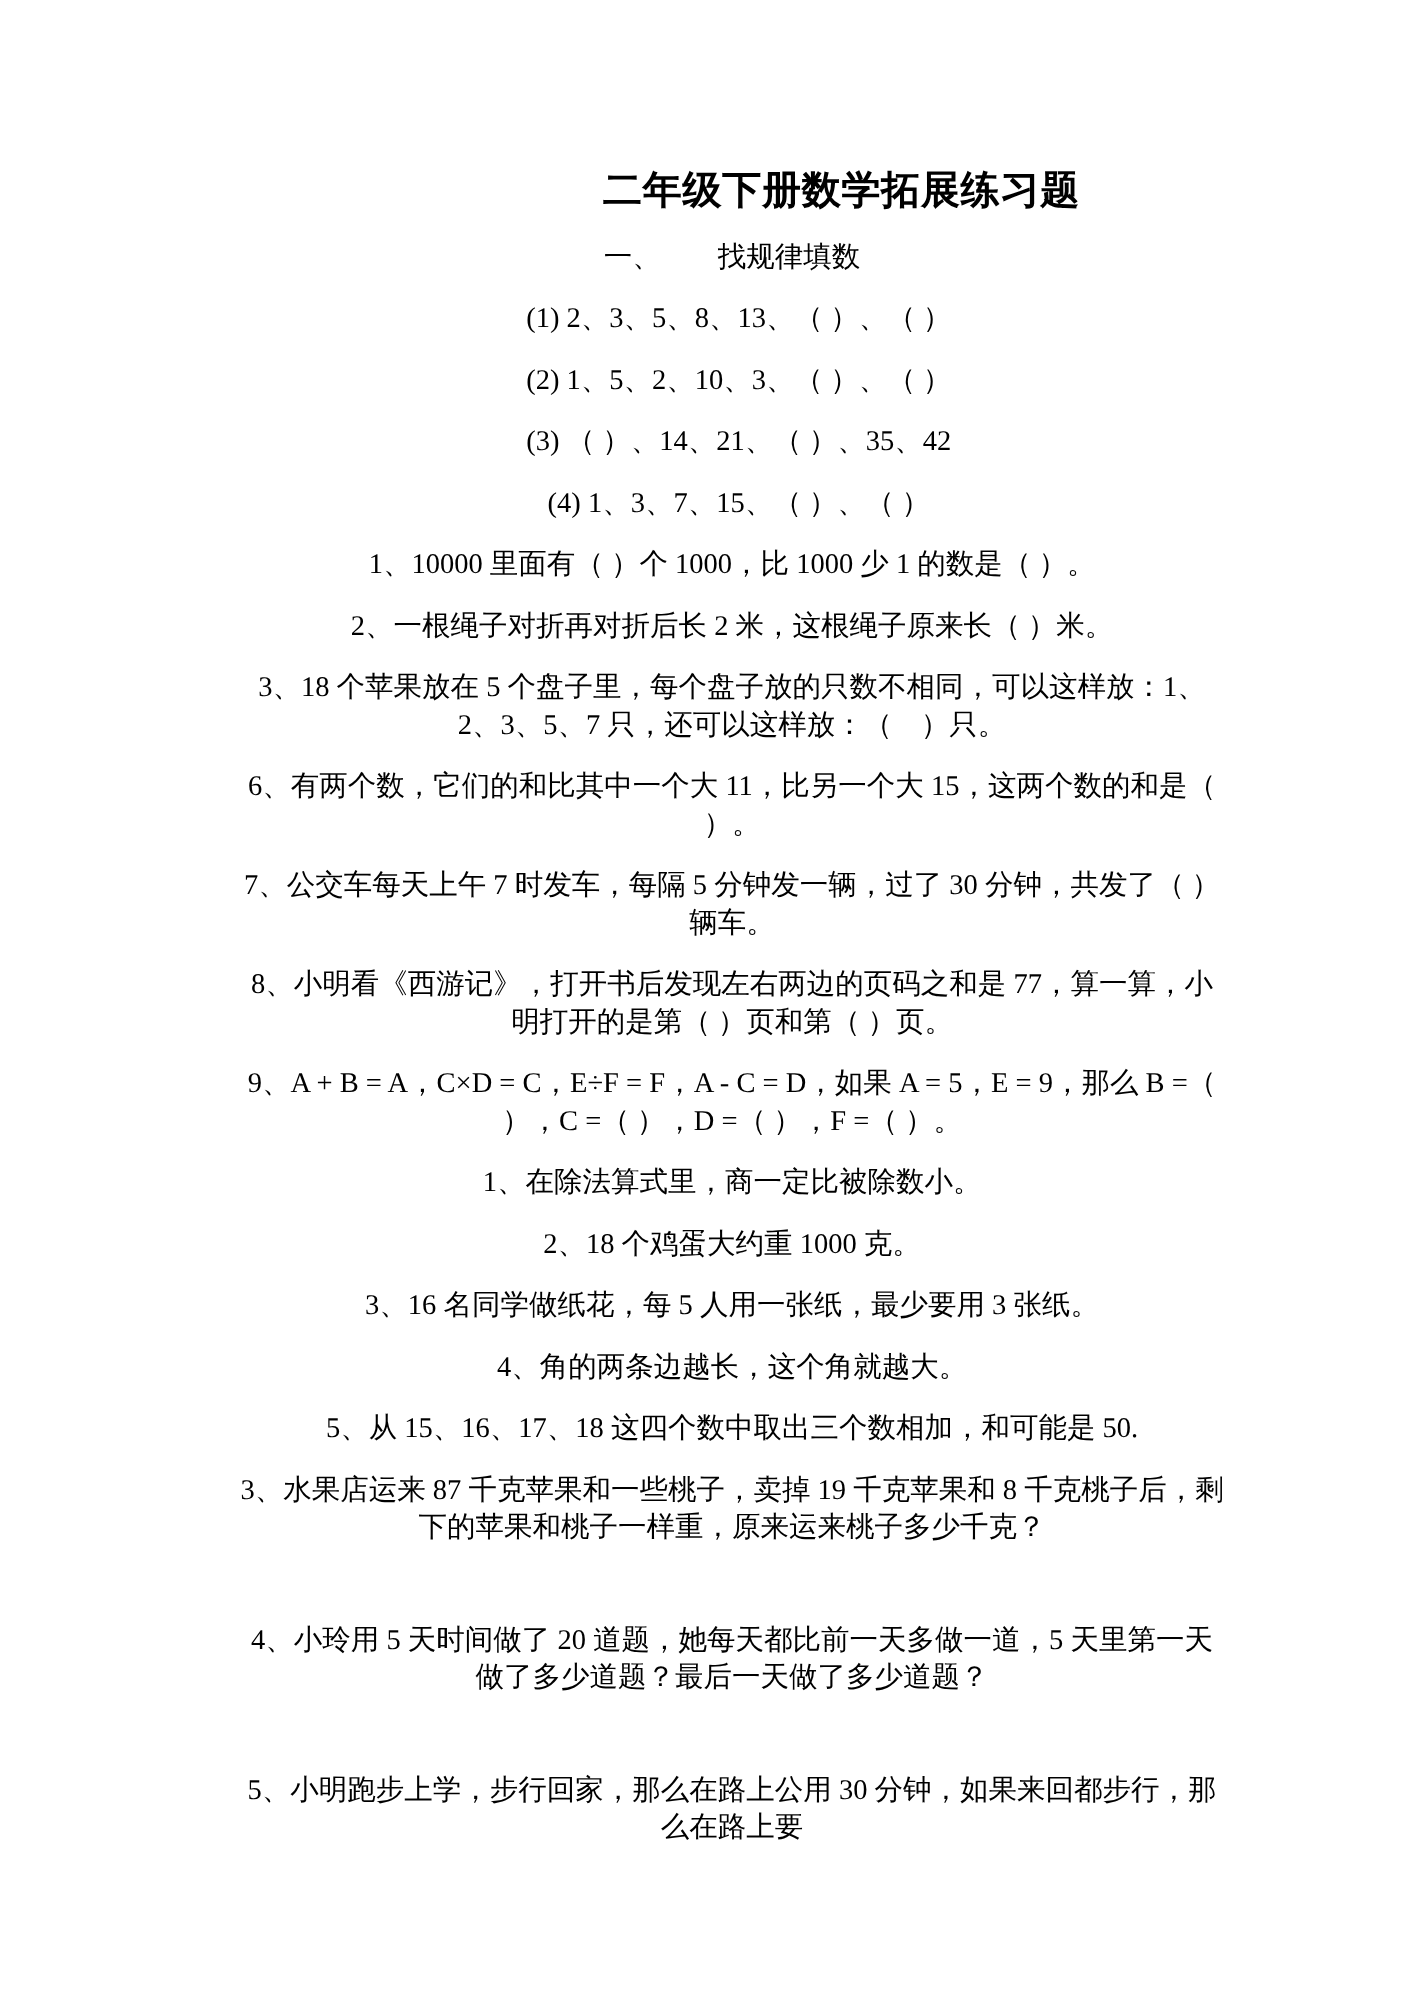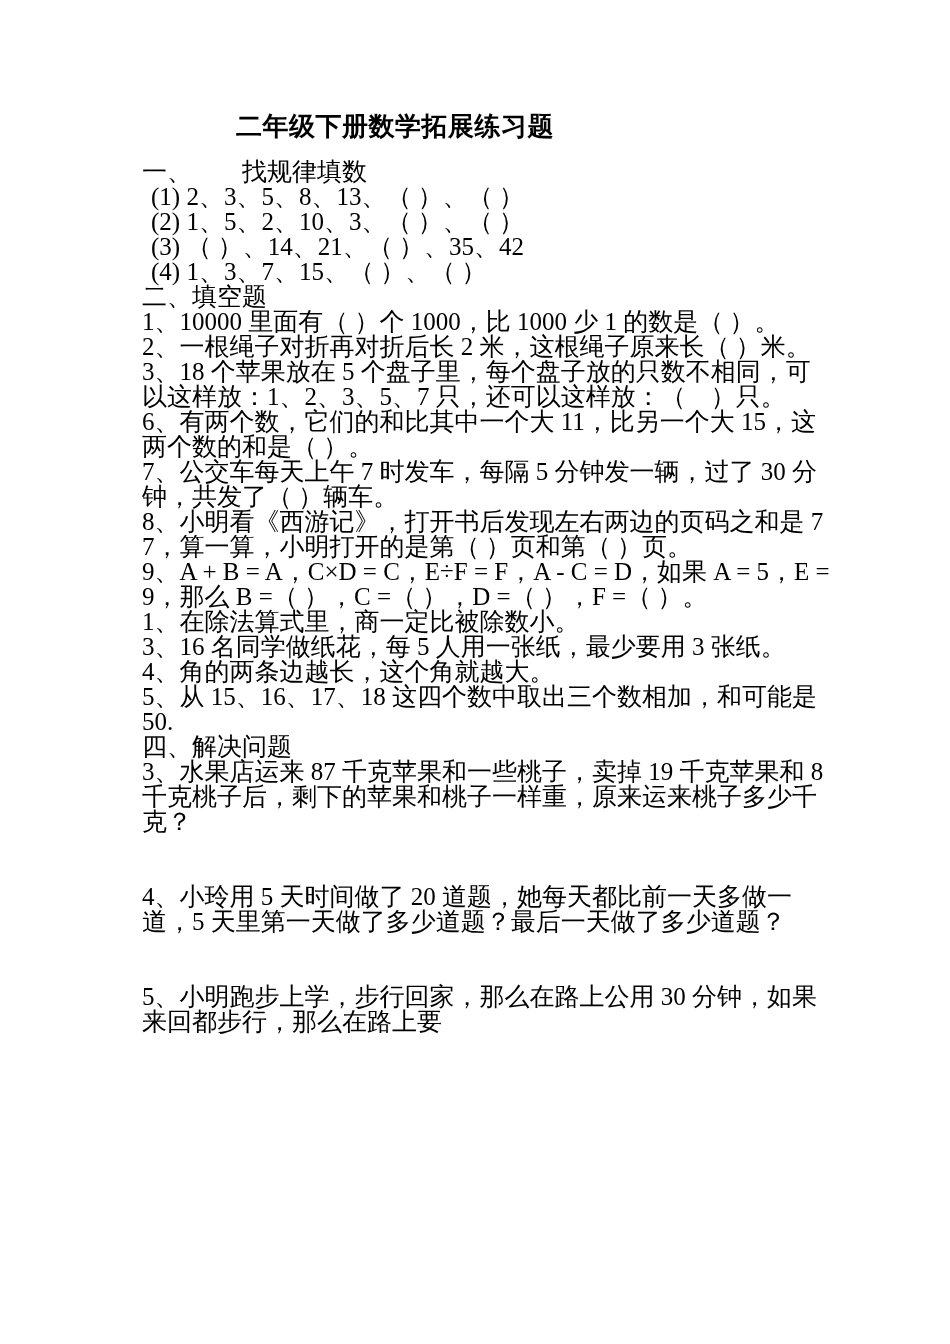--- a/index.html
+++ b/index.html
@@ -13,35 +13,36 @@
     overflow: hidden;
     color: #000000;
     font-family: "Liberation Serif", "DejaVu Serif", serif;
   }
   .page {
     box-sizing: border-box;
     width: 950px;
     height: 1344px;
     padding: 112px 64px 0 142px;
     background: #ffffff;
+    text-align: center;
   }
   .doc-title {
     margin: 0 0 17px 94px;
     font-size: 26px;
     line-height: 30px;
     font-weight: bold;
     letter-spacing: 0.5px;
     white-space: nowrap;
   }
   .content {
     width: 692px;
   }
   .line {
-    margin: 0;
-    font-size: 25px;
+    margin: 16px;
+    font-size: 19px;
     line-height: 25px;
     word-break: break-all;
     overflow-wrap: break-word;
   }
   .heading {
     font-weight: normal;
   }
   .indented {
     padding-left: 9px;
   }
@@ -53,30 +54,29 @@
 <body>
 
 <div class="page">
   <h1 class="doc-title">二年级下册数学拓展练习题</h1>
   <div class="content" id="content">
       <p class="line heading">一、　　找规律填数</p>
       <p class="line item indented">(1) 2、3、5、8、13、（ ）、（ ）</p>
       <p class="line item indented">(2) 1、5、2、10、3、（ ）、（ ）</p>
       <p class="line item indented">(3) （ ）、14、21、（ ）、35、42</p>
       <p class="line item indented">(4) 1、3、7、15、（ ）、（ ）</p>
-      <p class="line heading">二、填空题</p>
       <p class="line item">1、10000 里面有（ ）个 1000，比 1000 少 1 的数是（ ）。</p>
       <p class="line item">2、一根绳子对折再对折后长 2 米，这根绳子原来长（ ）米。</p>
       <p class="line item">3、18 个苹果放在 5 个盘子里，每个盘子放的只数不相同，可以这样放：1、2、3、5、7 只，还可以这样放：（　）只。</p>
       <p class="line item">6、有两个数，它们的和比其中一个大 11，比另一个大 15，这两个数的和是（ ）。</p>
       <p class="line item">7、公交车每天上午 7 时发车，每隔 5 分钟发一辆，过了 30 分钟，共发了（ ）辆车。</p>
       <p class="line item">8、小明看《西游记》，打开书后发现左右两边的页码之和是 77，算一算，小明打开的是第（ ）页和第（ ）页。</p>
       <p class="line item">9、A + B = A，C×D = C，E÷F = F，A - C = D，如果 A = 5，E = 9，那么 B =（ ），C =（ ），D =（ ），F =（ ）。</p>
       <p class="line item">1、在除法算式里，商一定比被除数小。</p>
+      <p class="line item">2、18 个鸡蛋大约重 1000 克。</p>
       <p class="line item">3、16 名同学做纸花，每 5 人用一张纸，最少要用 3 张纸。</p>
       <p class="line item">4、角的两条边越长，这个角就越大。</p>
       <p class="line item">5、从 15、16、17、18 这四个数中取出三个数相加，和可能是 50.</p>
-      <p class="line heading">四、解决问题</p>
       <p class="line item answer-space">3、水果店运来 87 千克苹果和一些桃子，卖掉 19 千克苹果和 8 千克桃子后，剩下的苹果和桃子一样重，原来运来桃子多少千克？</p>
       <p class="line item answer-space">4、小玲用 5 天时间做了 20 道题，她每天都比前一天多做一道，5 天里第一天做了多少道题？最后一天做了多少道题？</p>
       <p class="line item answer-space">5、小明跑步上学，步行回家，那么在路上公用 30 分钟，如果来回都步行，那么在路上要</p>
     </div>
 </div>
 
 </body></html>

